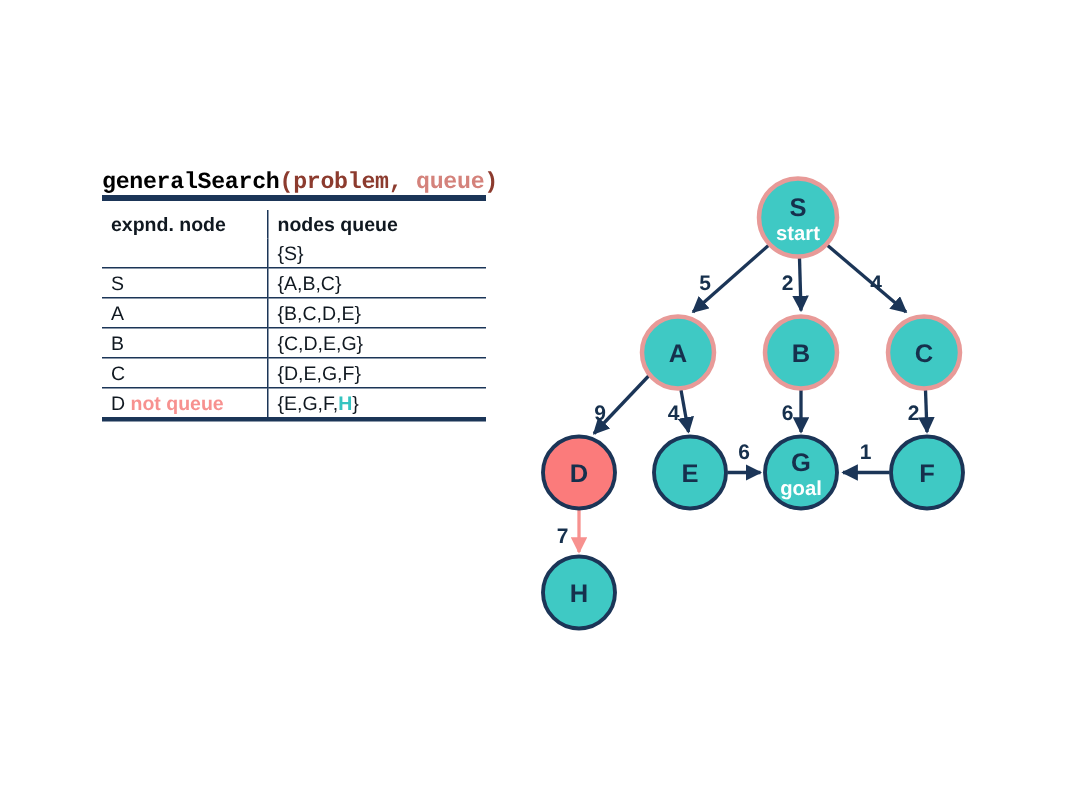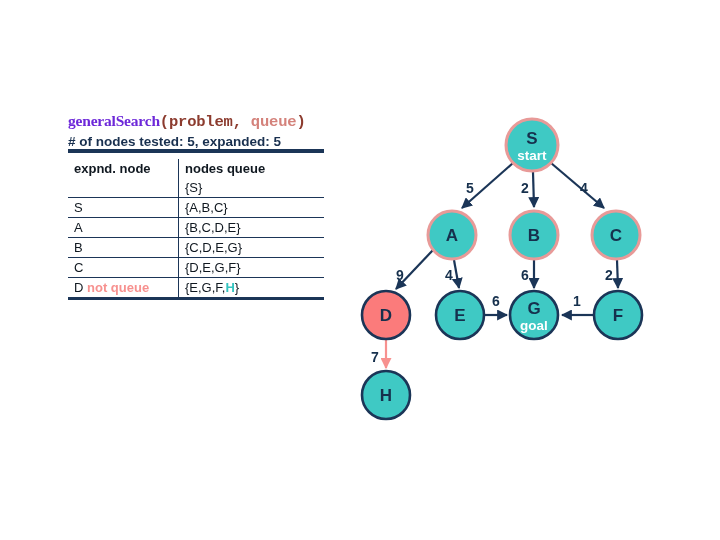--- a/index.html
+++ b/index.html
@@ -27,21 +27,21 @@
     top: 112px;
     width: 276px;
   }
   #fn-title {
     font-family: "Liberation Mono", "DejaVu Sans Mono", monospace;
     font-size: 15.5px;
     font-weight: bold;
     letter-spacing: -0.2px;
     white-space: nowrap;
   }
-  #fn-title .tok-fn   { color: #6d28d9; font-family: Liberation Serif, serif; }
+  #fn-title .tok-fn   { color: #000000; }
   #fn-title .tok-par  { color: #8c3b2e; }
   #fn-title .tok-arg1 { color: #8c3b2e; }
   #fn-title .tok-arg2 { color: #d4827b; text-align: right; }
 
   #stats-line {
     margin-top: 3px;
     font-size: 13.5px;
     font-weight: bold;
     color: #19304f;
     white-space: nowrap;
@@ -148,21 +148,20 @@
 <body>
 
 <div id="slide">
 
   <div id="left-panel">
 
     <div id="fn-title">
       <span class="tok-fn">generalSearch</span><span class="tok-par">(</span><span class="tok-arg1">problem,</span> <span class="tok-arg2">queue</span><span class="tok-par">)</span>
     </div>
 
-    <div id="stats-line"># of nodes tested: 5, expanded: 5</div>
 
     <div class="tbl-top-rule"></div>
 
     <table id="trace-table">
       <tbody>
         <tr class="head">
           <td class="col-a">expnd. node</td>
           <td class="col-b">nodes queue</td>
         </tr>
         <tr class="first-data">

